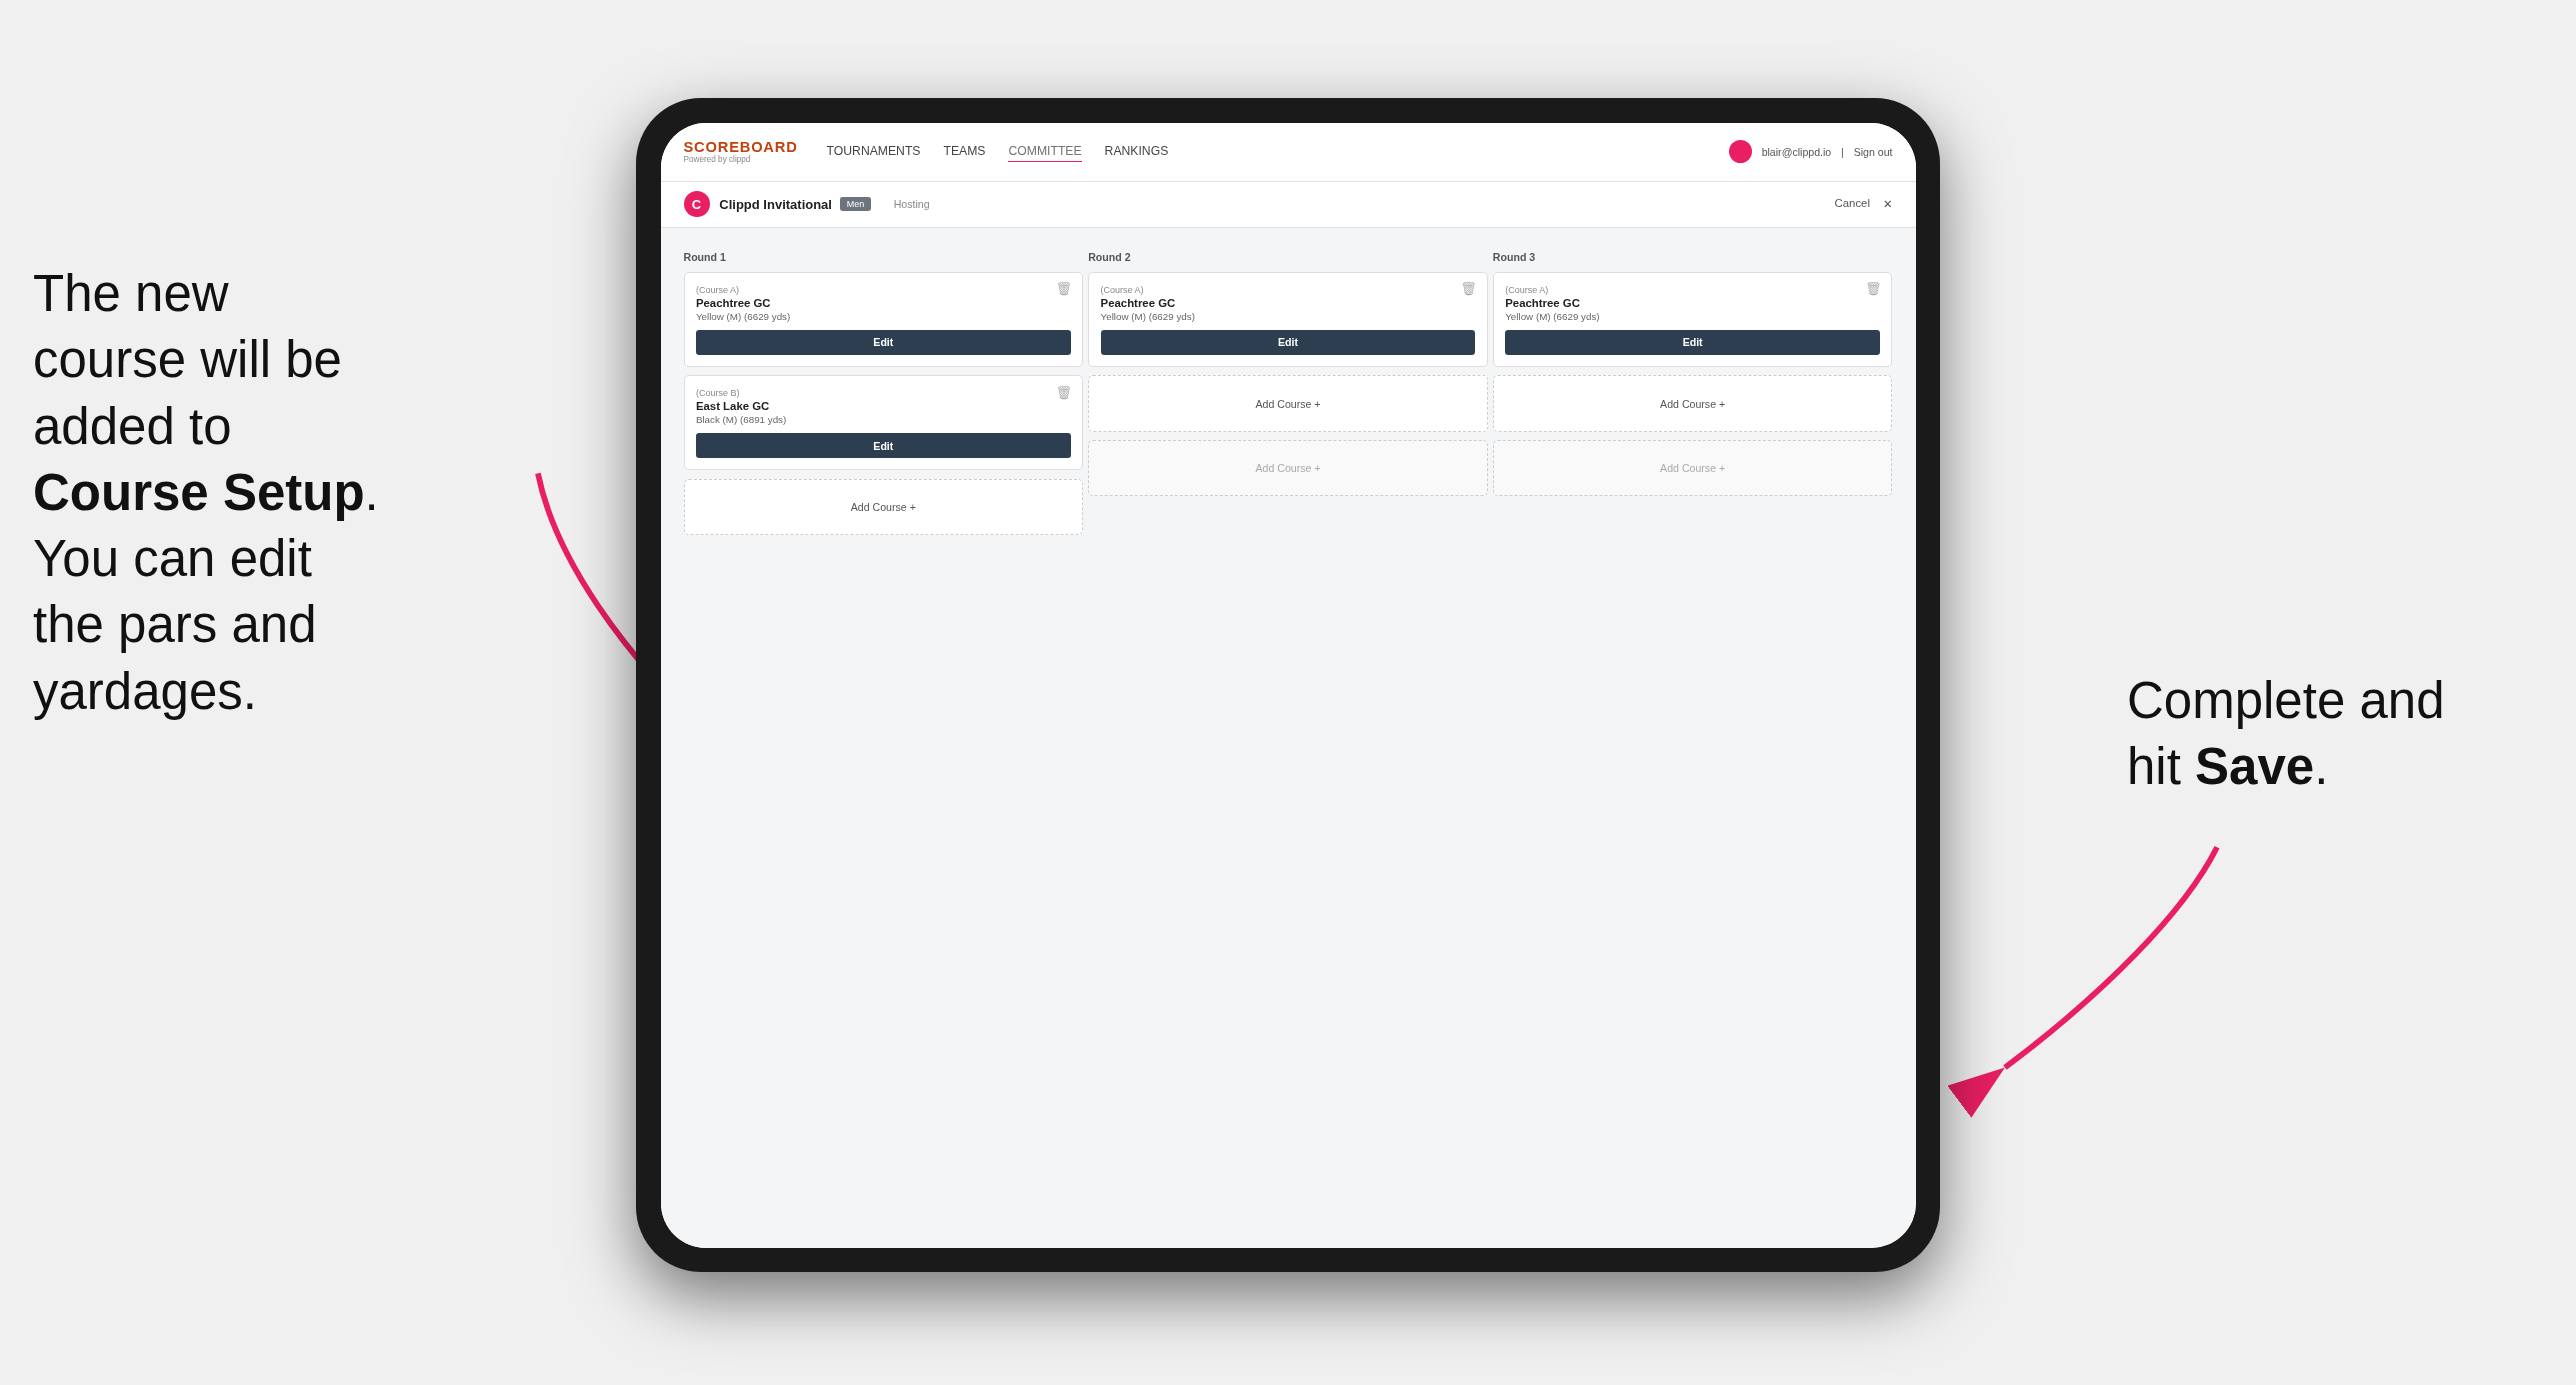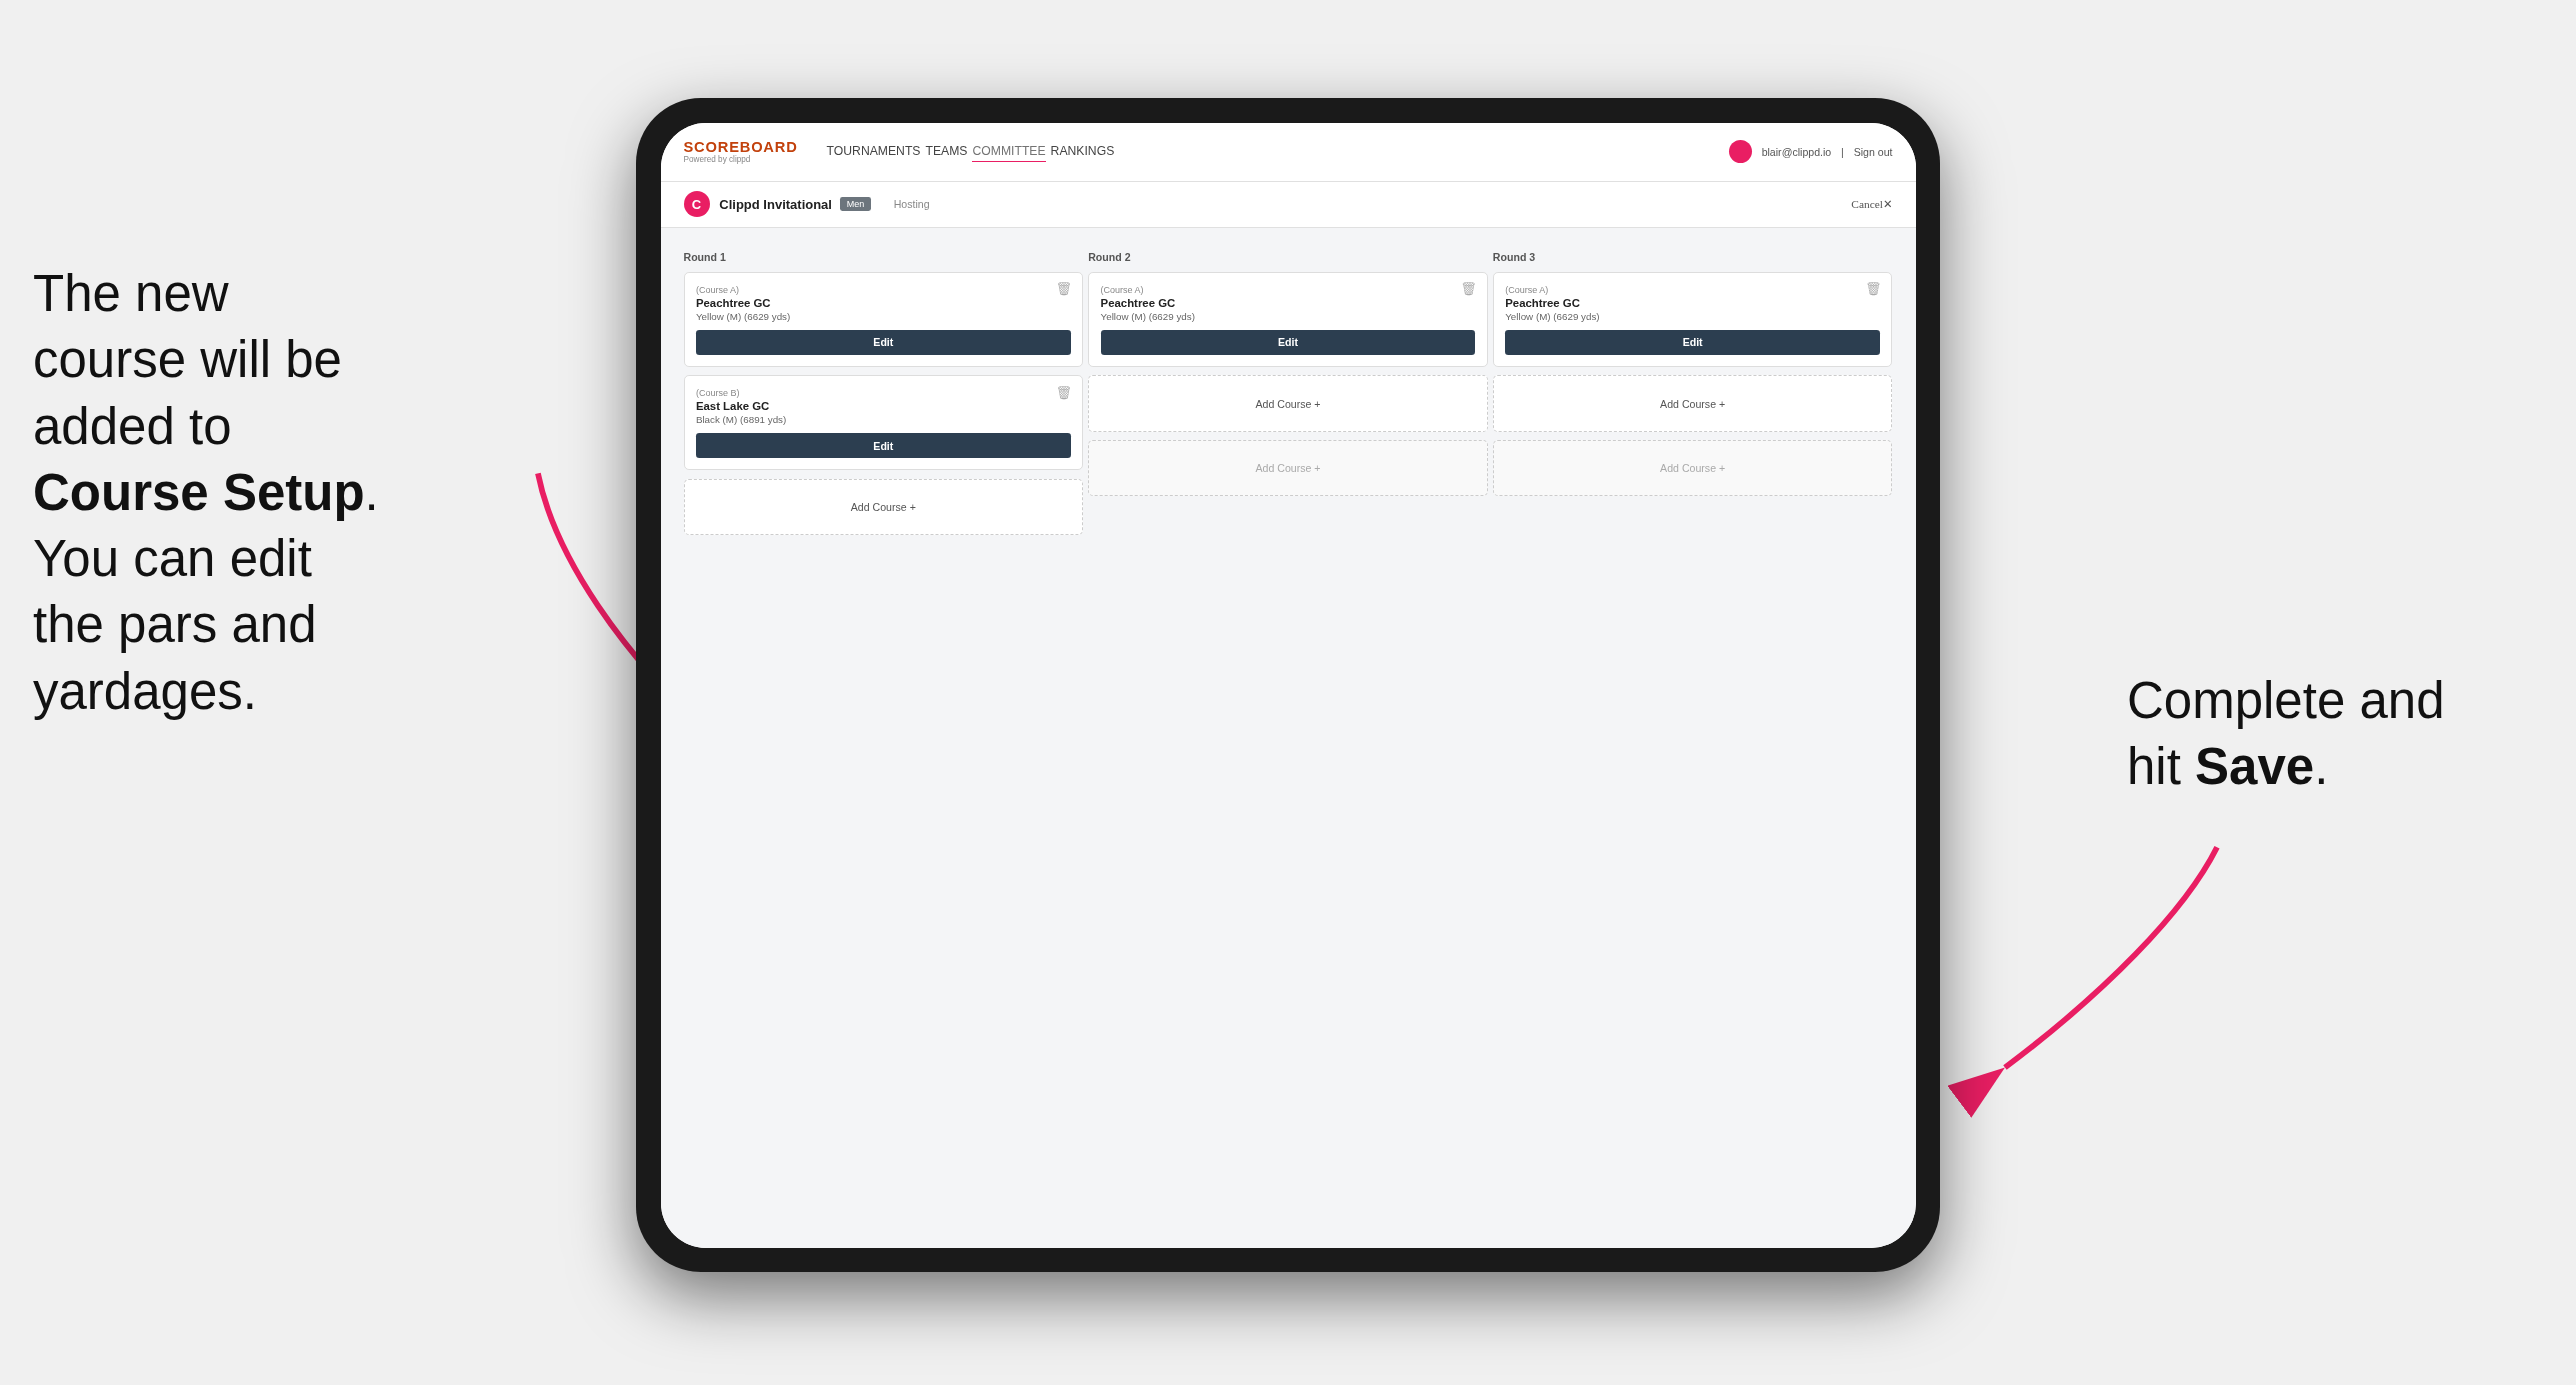--- a/index.html
+++ b/index.html
@@ -82,21 +82,21 @@
       letter-spacing: 0.8px;
       color: #c2410c;
     }
     .scoreboard-logo .logo-sub {
       font-size: 8.2px;
       color: #888;
     }
 
     .nav-links {
       display: flex;
-      gap: 5px;
+      gap: 23px;
       flex: 1;
     }
     .nav-link {
       font-size: 12.2px;
       color: #444;
       text-decoration: none;
       font-weight: 500;
       cursor: pointer;
       padding: 3.3px 0;
     }
@@ -159,23 +159,22 @@
       margin-left: 23px;
       color: #888;
       font-size: 10.6px;
     }
     .cancel-btn {
       margin-left: auto;
       font-size: 11.4px;
       color: #555;
       cursor: pointer;
       display: flex;
-      align-items: center;
-      gap: 0;
-      font-family: Liberation Serif, serif;
+      align-items: flex-start;
+      gap: 13px;
     }
 
     
     .tab-bar {
       background: #2c3e50;
       padding: 0 23px;
       display: flex;
       gap: 0;
       height: 41px;
       align-items: stretch;

